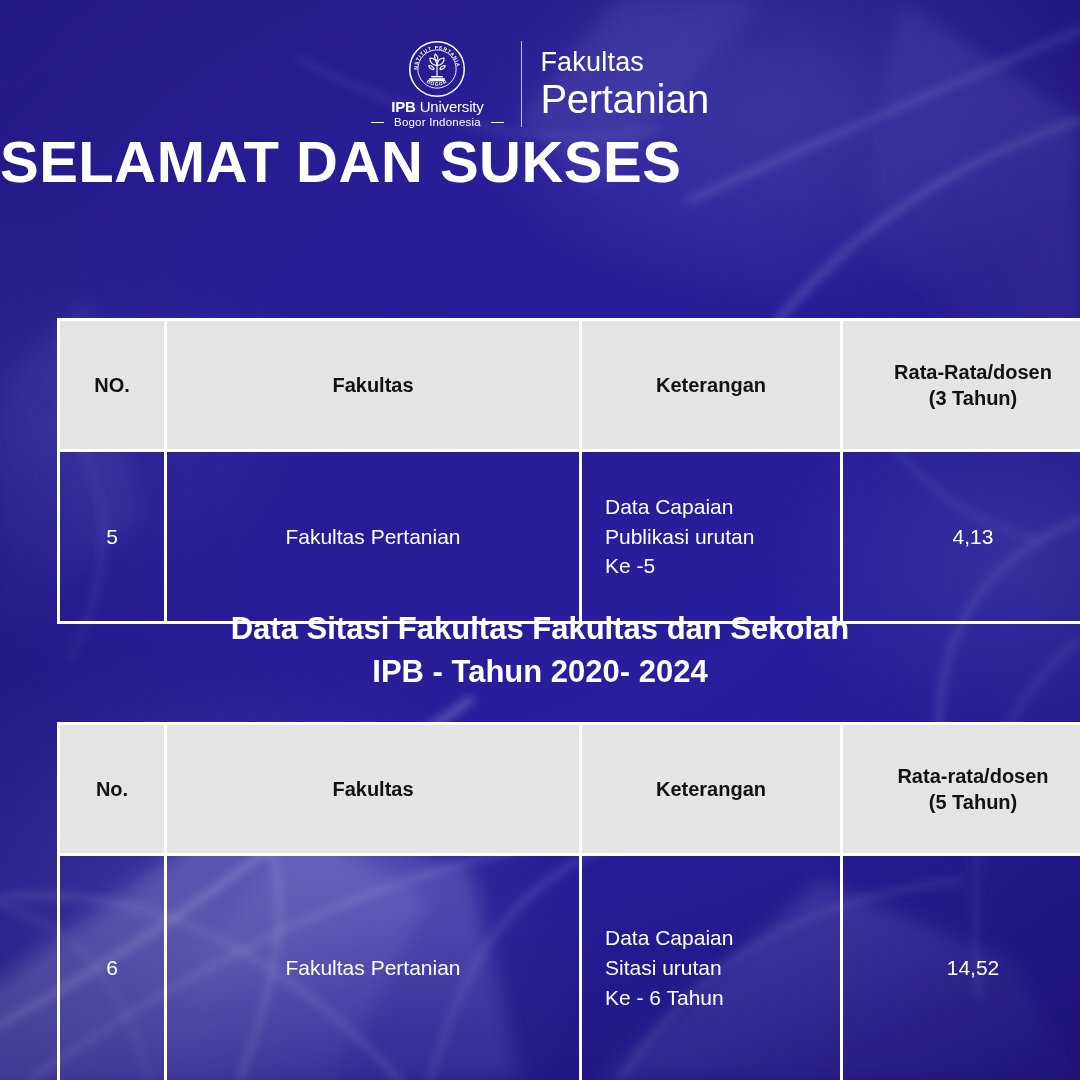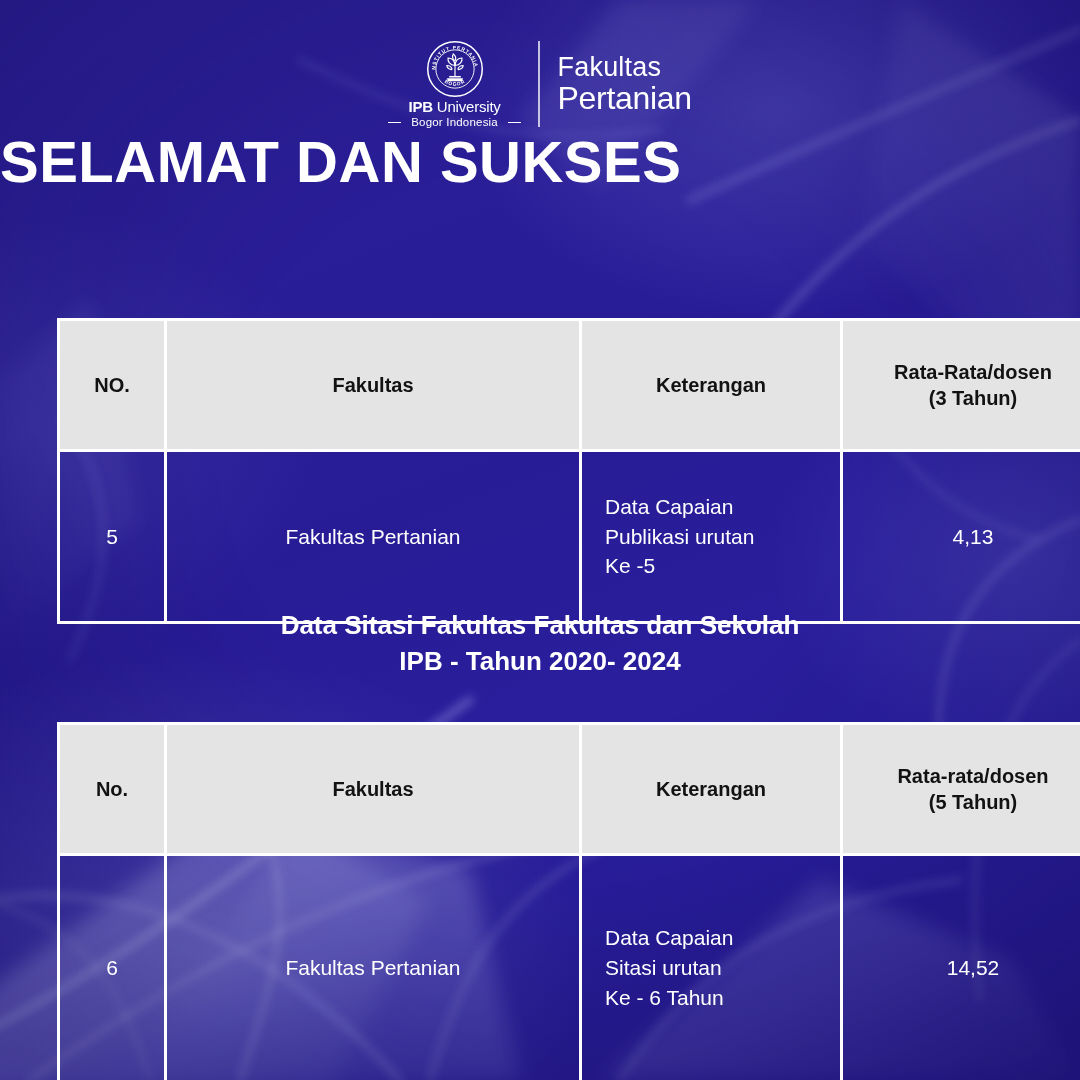--- a/index.html
+++ b/index.html
@@ -119,21 +119,21 @@
   }
   .fak-top {
     color: #ffffff;
     font-size: 27px;
     font-weight: 300;
     letter-spacing: 0.2px;
     line-height: 1.05;
   }
   .fak-bot {
     color: #ffffff;
-    font-size: 32px;
+    font-size: 40px;
     font-weight: 400;
     letter-spacing: -0.3px;
     line-height: 1.05;
     margin-top: 1px;
   }
 
   
   .main-title {
     position: absolute;
     left: 0; right: 0;
@@ -155,21 +155,21 @@
     line-height: 1.38;
   }
   .sub-title .l2 { display: block; }
 
   .section2-title {
     position: absolute;
     left: 0; right: 0;
     top: 608px;
     text-align: center;
     color: #ffffff;
-    font-size: 26px;
+    font-size: 31px;
     font-weight: 700;
     line-height: 1.38;
   }
   .section2-title .l2 { display: block; }
 
   
   .tbl {
     position: absolute;
     left: 57px;
     width: 970px;

